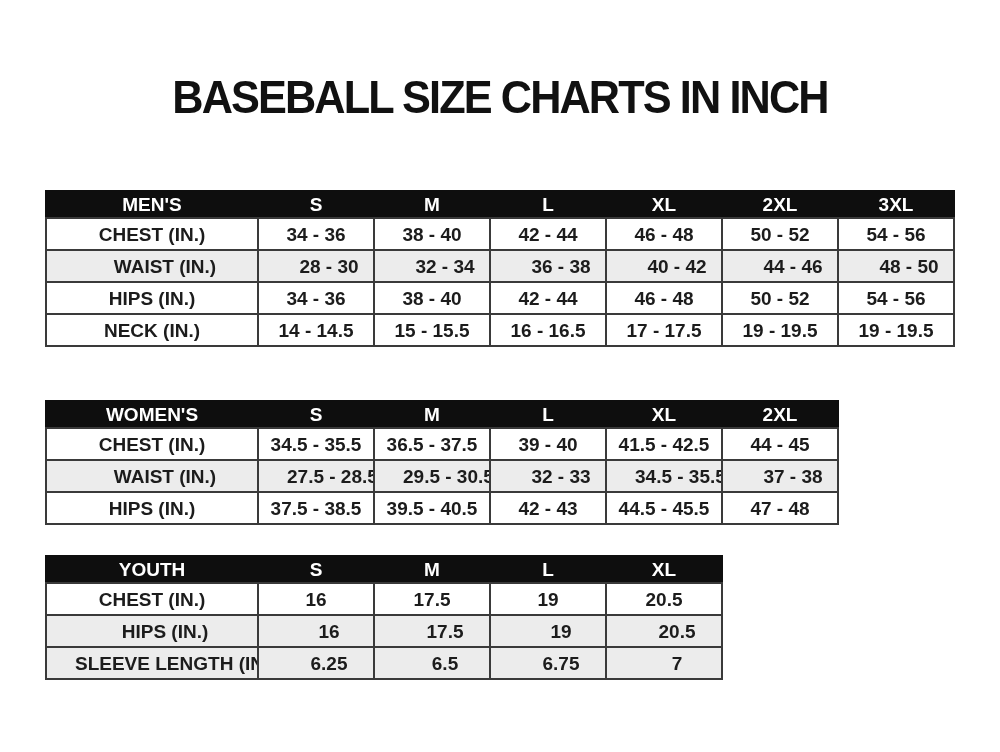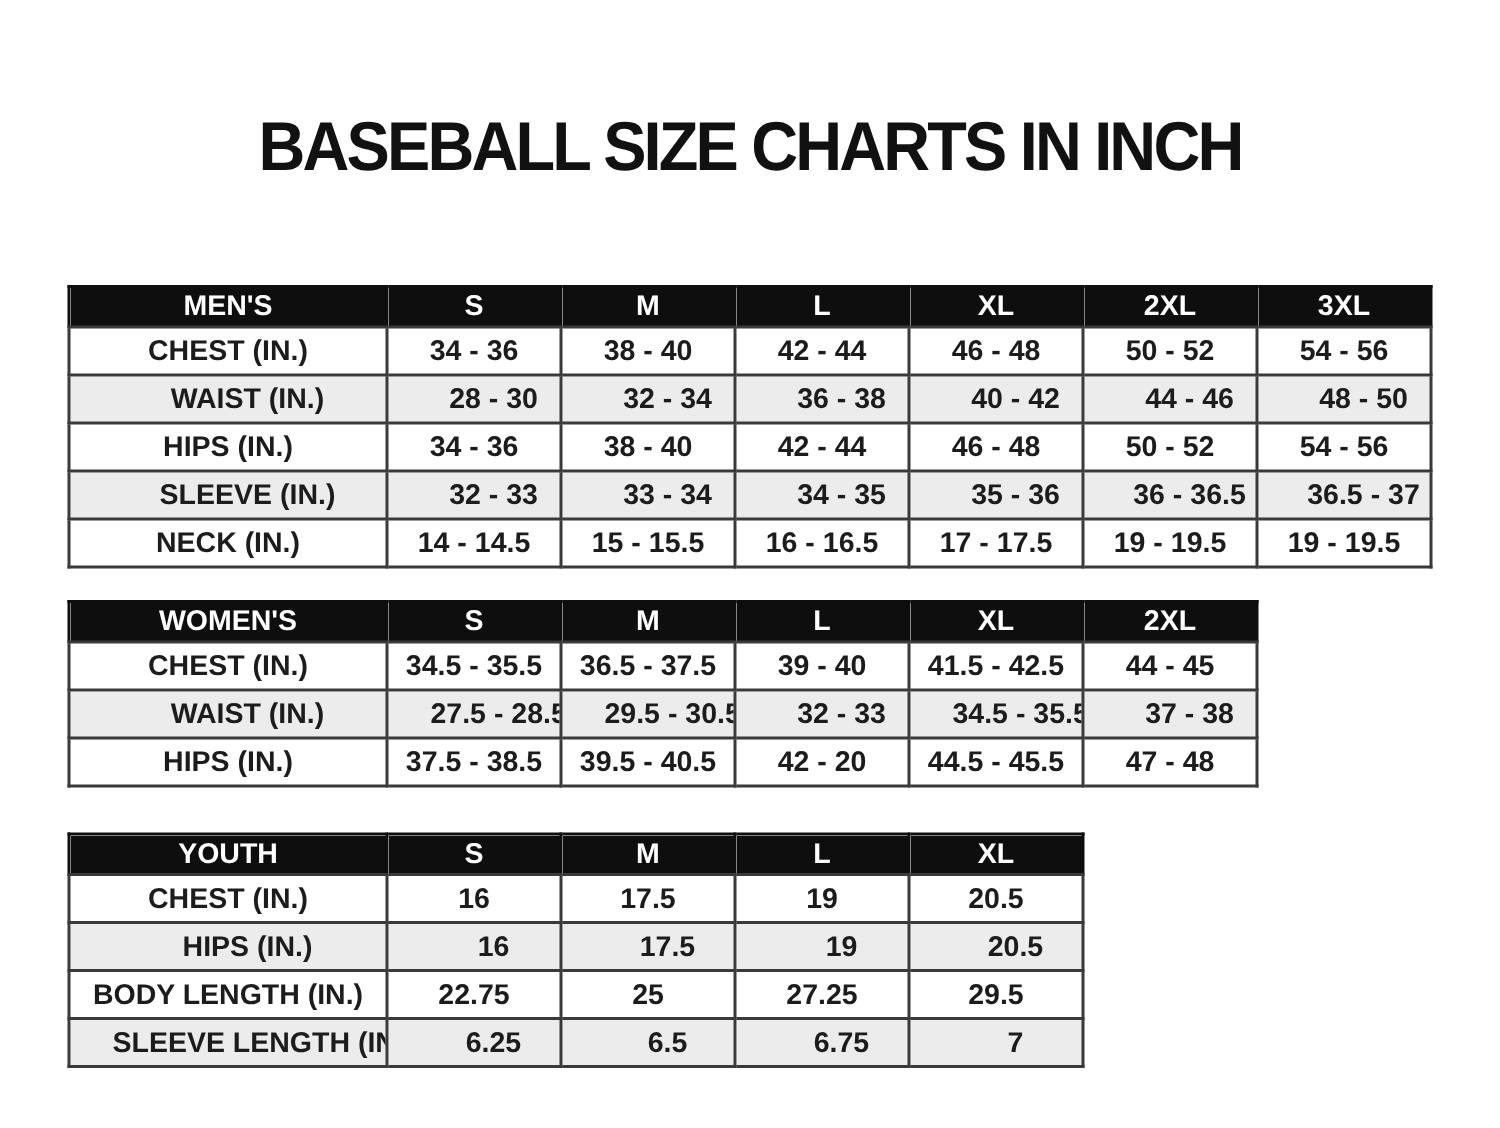--- a/index.html
+++ b/index.html
@@ -115,29 +115,20 @@
       </tr>
       <tr>
         <td>HIPS (IN.)</td>
         <td>34 - 36</td>
         <td>38 - 40</td>
         <td>42 - 44</td>
         <td>46 - 48</td>
         <td>50 - 52</td>
         <td>54 - 56</td>
       </tr>
-      <tr class="stripe">
-        <td>SLEEVE (IN.)</td>
-        <td>32 - 33</td>
-        <td>33 - 34</td>
-        <td>34 - 35</td>
-        <td>35 - 36</td>
-        <td>36 - 36.5</td>
-        <td>36.5 - 37</td>
-      </tr>
       <tr>
         <td>NECK (IN.)</td>
         <td>14 - 14.5</td>
         <td>15 - 15.5</td>
         <td>16 - 16.5</td>
         <td>17 - 17.5</td>
         <td>19 - 19.5</td>
         <td>19 - 19.5</td>
       </tr>
     </tbody>
@@ -176,21 +167,21 @@
         <td>27.5 - 28.5</td>
         <td>29.5 - 30.5</td>
         <td>32 - 33</td>
         <td>34.5 - 35.5</td>
         <td>37 - 38</td>
       </tr>
       <tr>
         <td>HIPS (IN.)</td>
         <td>37.5 - 38.5</td>
         <td>39.5 - 40.5</td>
-        <td>42 - 20</td>
+        <td>42 - 43</td>
         <td>44.5 - 45.5</td>
         <td>47 - 48</td>
       </tr>
     </tbody>
   </table>
 
 <table class="size-table" id="table-youth">
     <colgroup>
       <col class="c-label">
       <col class="c-size">
@@ -215,27 +206,20 @@
         <td>19</td>
         <td>20.5</td>
       </tr>
       <tr class="stripe">
         <td>HIPS (IN.)</td>
         <td>16</td>
         <td>17.5</td>
         <td>19</td>
         <td>20.5</td>
       </tr>
-      <tr>
-        <td>BODY LENGTH (IN.)</td>
-        <td>22.75</td>
-        <td>25</td>
-        <td>27.25</td>
-        <td>29.5</td>
-      </tr>
       <tr class="stripe">
         <td>SLEEVE LENGTH (IN.)</td>
         <td>6.25</td>
         <td>6.5</td>
         <td>6.75</td>
         <td>7</td>
       </tr>
     </tbody>
   </table>
 

